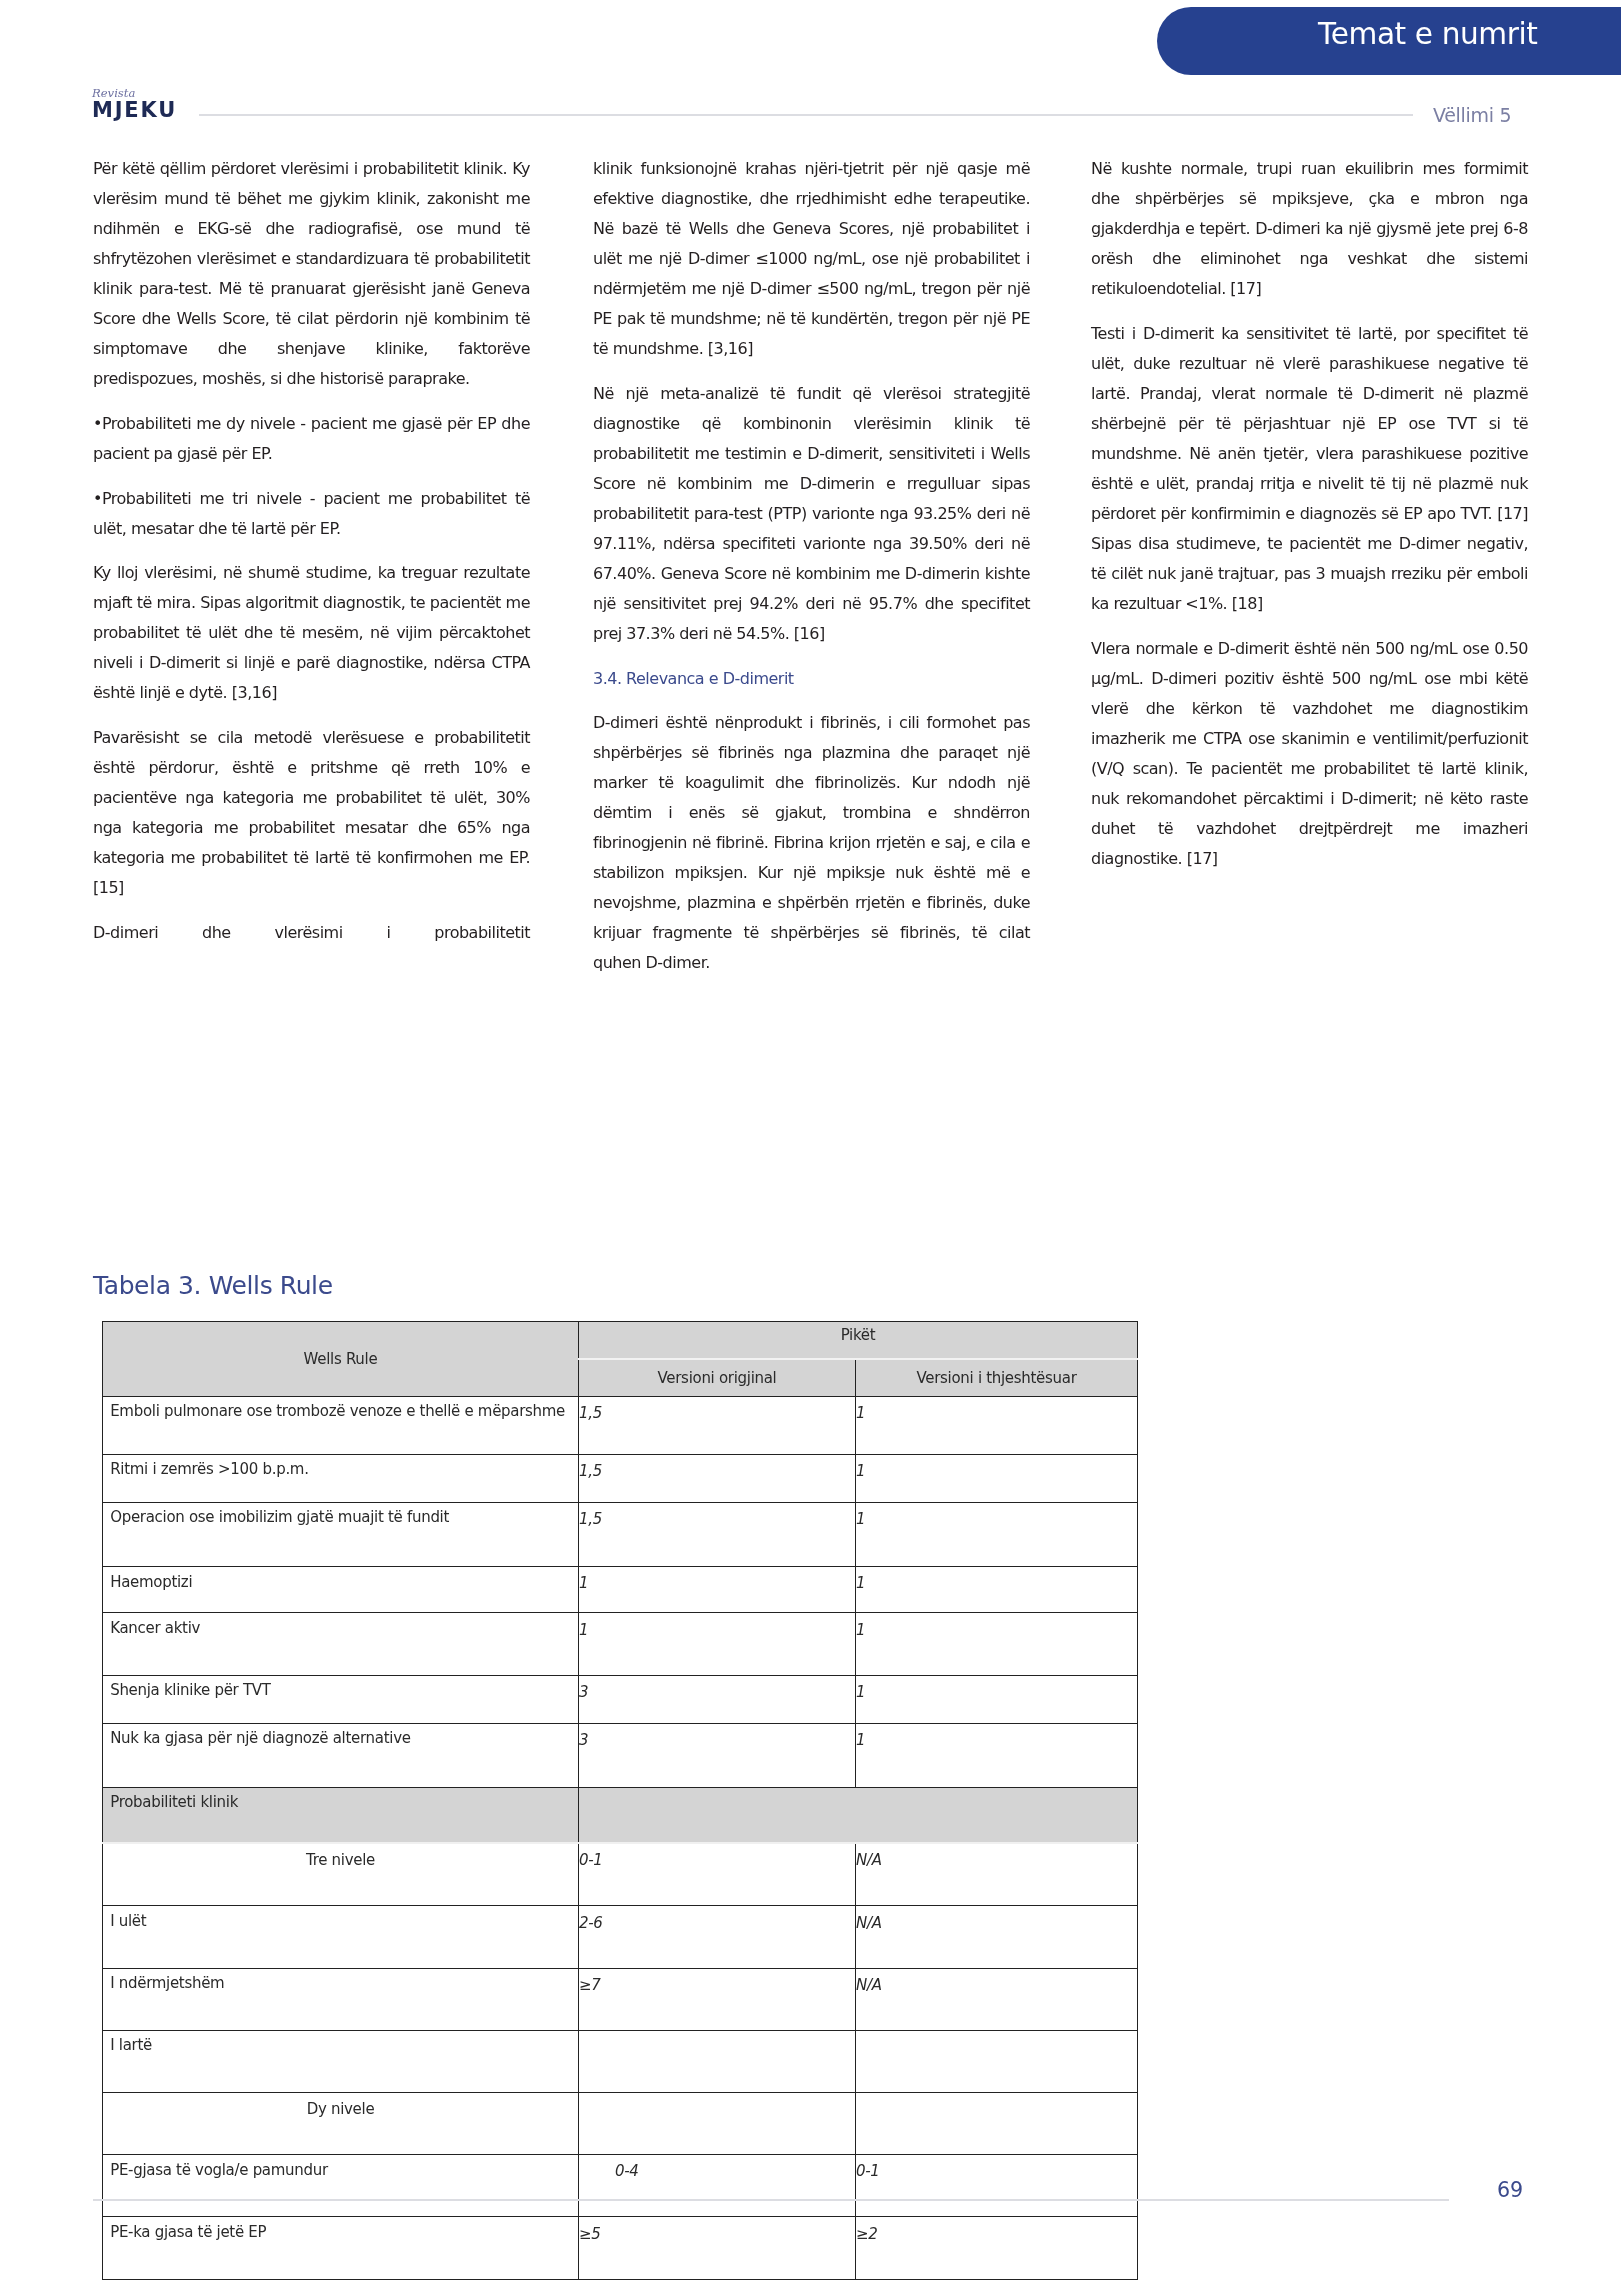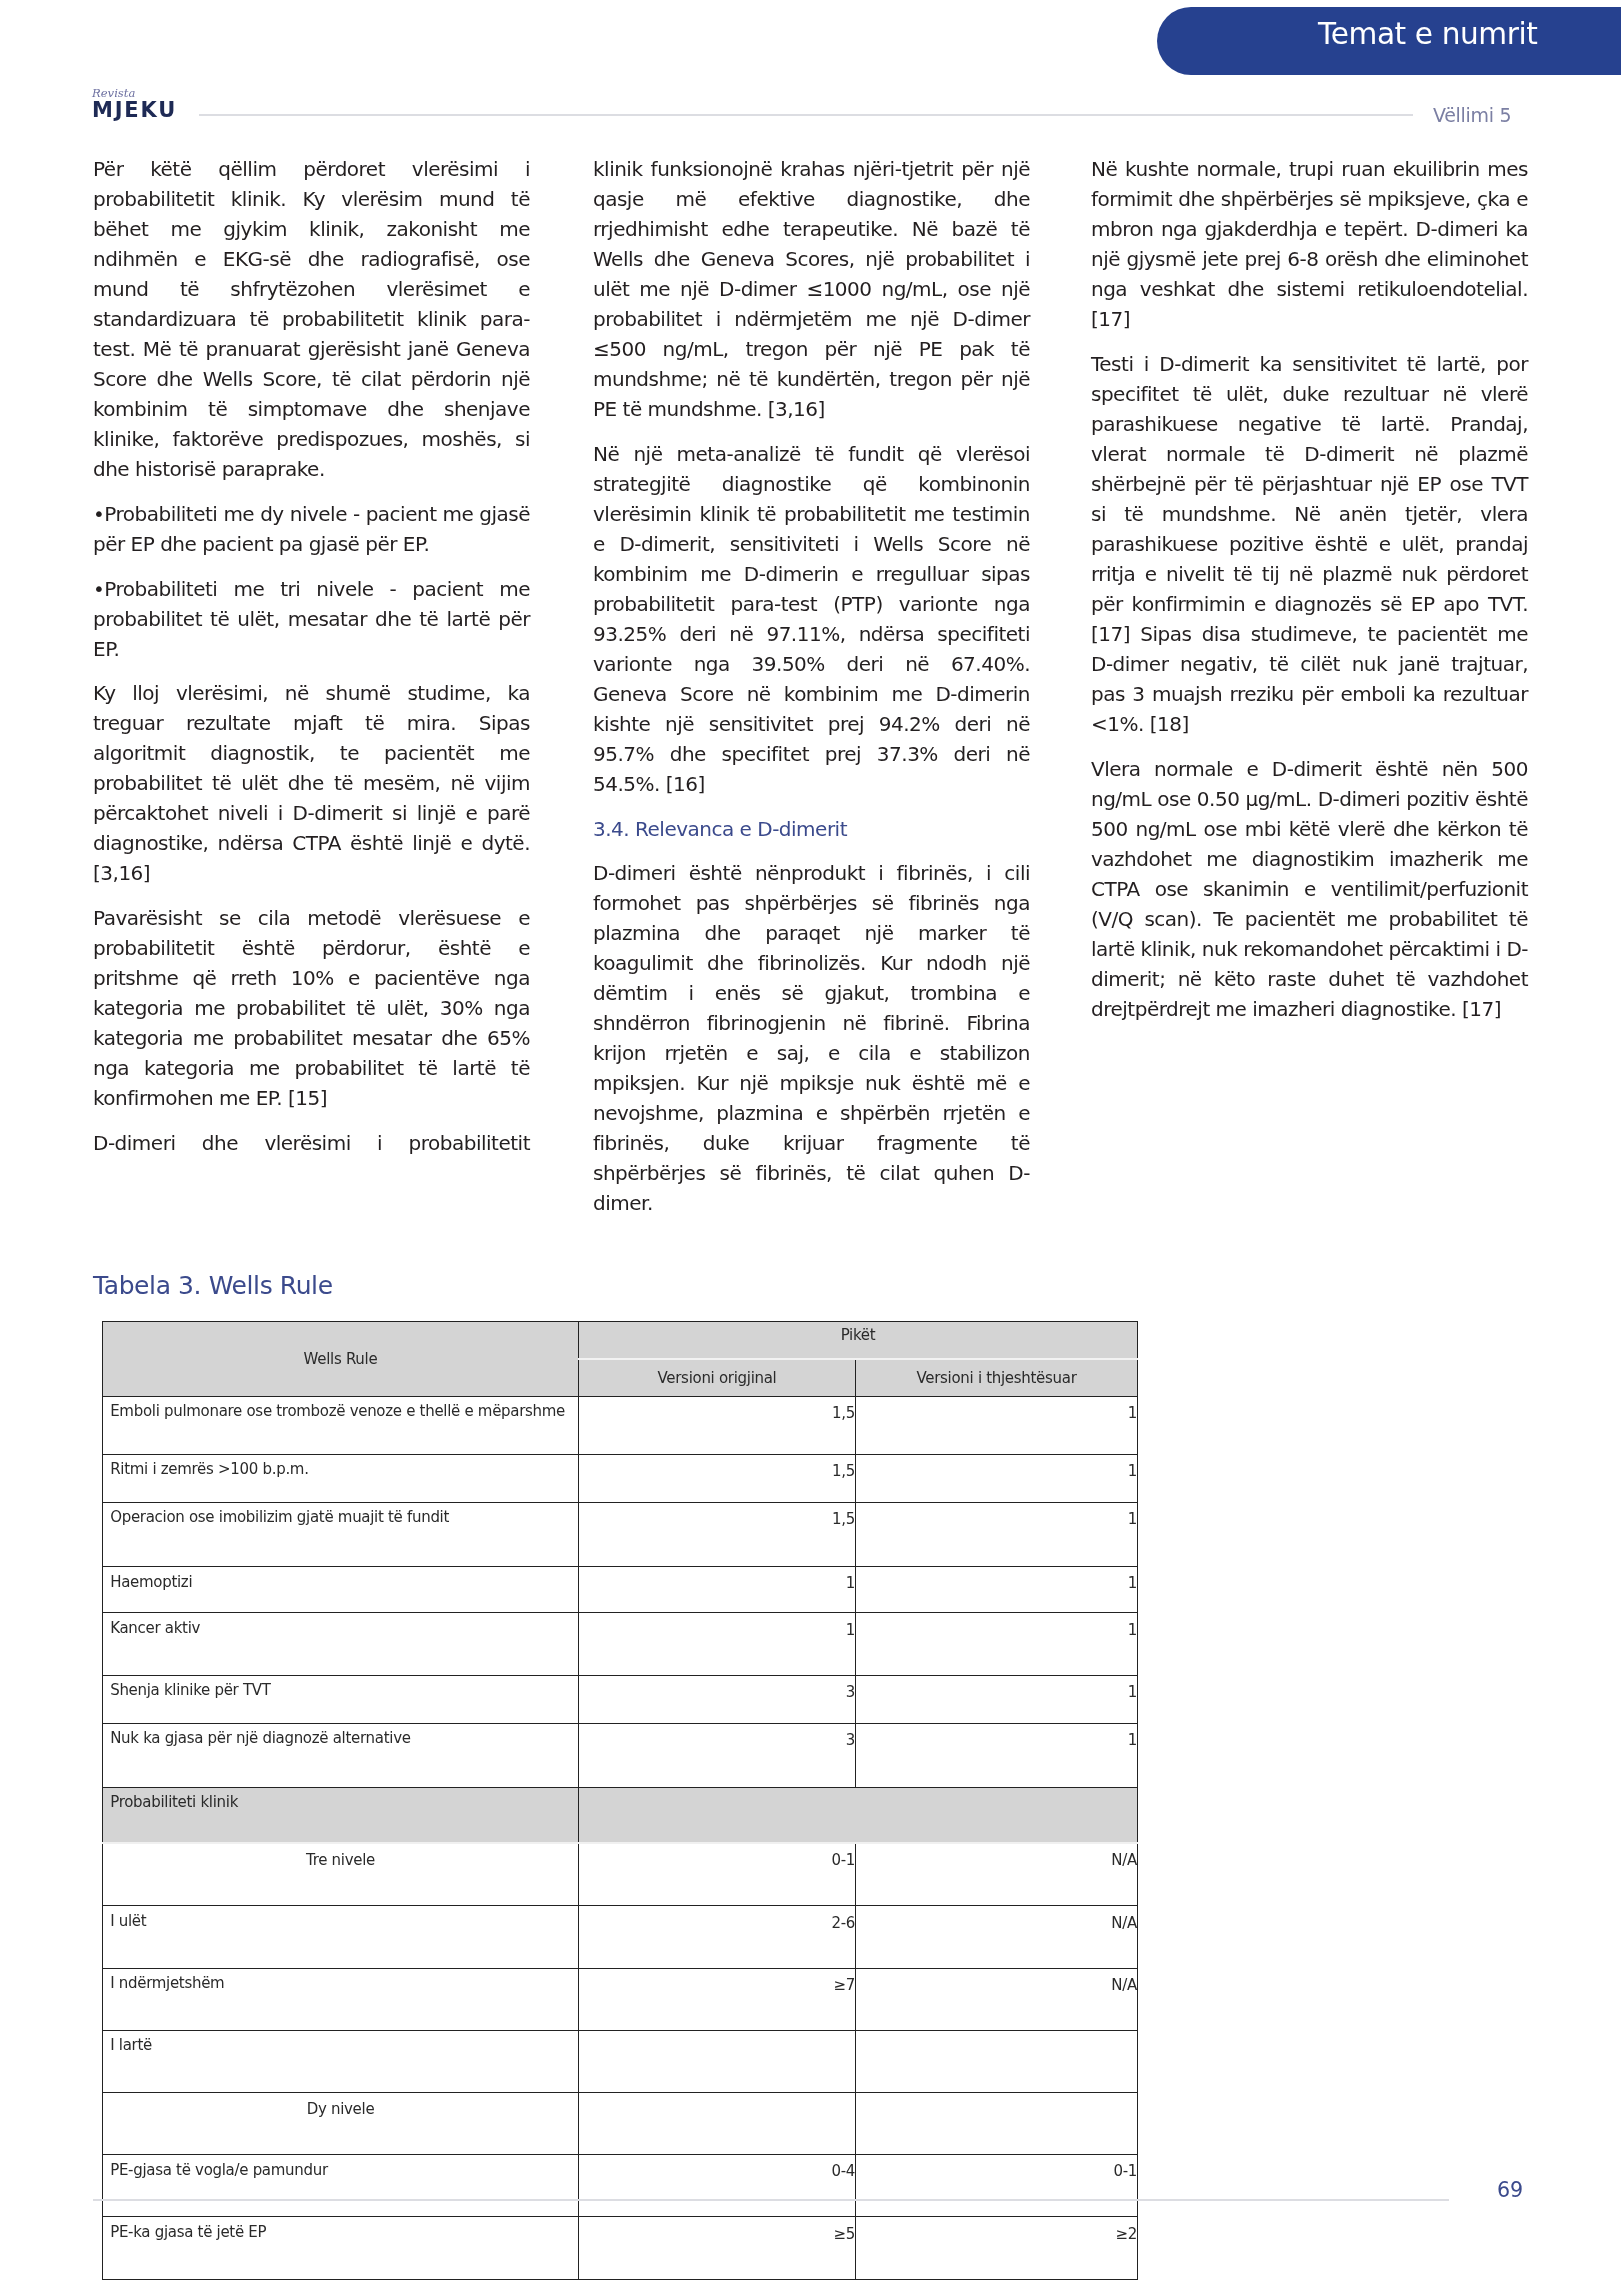--- a/index.html
+++ b/index.html
@@ -26,21 +26,21 @@
   }
   .header-rule {
     position: absolute; left: 199px; top: 114px; width: 1214px; height: 1.8px; background: #dcdde2;
   }
   .volume {
     position: absolute; left: 1433px; top: 104px; font-size: 19px; color: #7b7fa3;
     font-family: "DejaVu Sans", sans-serif; letter-spacing: -0.3px;
   }
   .col {
     position: absolute; top: 154px; width: 437px;
-    font-family: "DejaVu Sans", sans-serif; font-size: 20px; line-height: 30px;
+    font-family: "DejaVu Sans", sans-serif; font-size: 16px; line-height: 30px;
     letter-spacing: -0.5px; color: #231f20;
   }
   .col p { margin: 0 0 14.8px 0; text-align: justify; }
   .col p.last-justify { text-align-last: justify; }
   .col1 { left: 93px; }
   .col2 { left: 593px; }
   .col3 { left: 1091px; }
   .section-heading { color: #3b4a8c; margin: 0 0 14.8px 0; }
   .caption {
     position: absolute; left: 93px; top: 1271px; font-size: 25px; color: #3b4a8c;
@@ -52,21 +52,21 @@
     font-size: 15px; color: #2a2a2a; letter-spacing: -0.3px;
   }
   table.wells td, table.wells th {
     border: 1.3px solid #222; vertical-align: top; font-weight: normal; padding: 0;
   }
   table.wells .hdr { background: #d4d4d4; }
   table.wells th.h-rule { height: 73px; text-align: center; vertical-align: middle; width: 475px; }
   table.wells th.h-pike { height: 32px; text-align: center; vertical-align: top; padding-top: 3.6px; border-bottom: 2.7px double #f2f2f2; }
   table.wells th.h-sub { height: 36px; text-align: center; vertical-align: middle; }
   table.wells td.crit { padding: 5.4px 7.2px 0 7.2px; text-align: left; line-height: 19px; }
-  table.wells td.num { text-align: right; padding-top: 7.2px; }
+  table.wells td.num { text-align: left; padding-top: 7.2px; font-style: italic; }
   table.wells td.center-label { text-align: center; padding-top: 7.2px; }
   .footer-rule {
     position: absolute; left: 93px; top: 2199px; width: 1356px; height: 1.8px; background: #dcdde2;
   }
   .page-number {
     position: absolute; left: 1497px; top: 2178px; font-size: 20.6px; color: #3b4a8c;
     font-family: "DejaVu Sans", sans-serif;
   }
 </style>
 </head>

